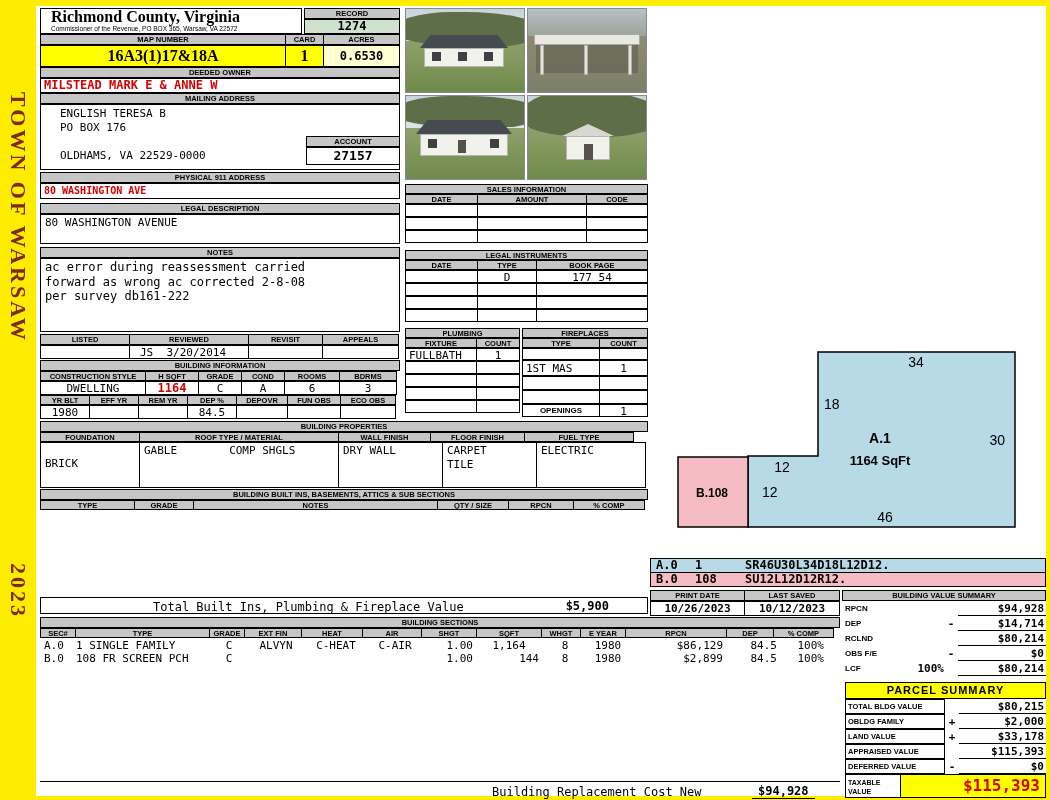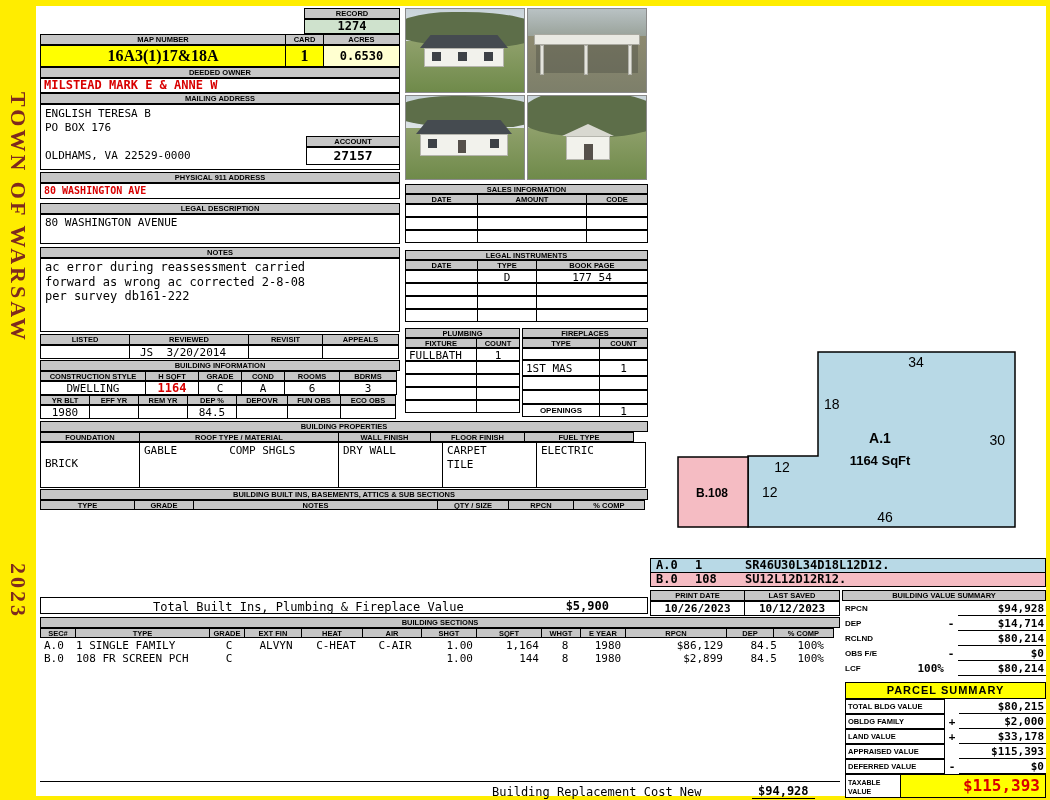--- a/index.html
+++ b/index.html
@@ -60,36 +60,40 @@
 </style>
 </head>
 <body>
 
 <div id="page">
   <div id="mainbg"></div>
 
   <div class="vtext" style="top:92px">TOWN OF WARSAW</div>
   <div class="vtext" style="top:563px">2023</div>
 
+  <div class="box" style="left:40px;top:8px;width:262px;height:26px">
+    <div style="font:bold 16px/16px 'Liberation Serif',serif;padding-left:10px">Richmond County, Virginia</div>
+    <div style="font:6.5px/8px 'Liberation Sans',sans-serif;padding-left:10px">Commissioner of the Revenue, PO BOX 365, Warsaw, VA 22572</div>
+  </div>
 
   <div class="bar" style="left:304px;top:8px;width:96px;height:11px">RECORD</div>
   <div class="box mono b" style="left:304px;top:19px;width:96px;height:15px;background:var(--record-green);font-size:12px;line-height:13px;text-align:center">1274</div>
 
   <div class="bar" style="left:40px;top:34px;width:246px;height:11px">MAP NUMBER</div>
   <div class="bar" style="left:285px;top:34px;width:39px;height:11px">CARD</div>
   <div class="bar" style="left:323px;top:34px;width:77px;height:11px">ACRES</div>
   <div class="box b" style="left:40px;top:45px;width:246px;height:22px;background:var(--highlight-yellow);font:bold 16px/20px 'Liberation Serif',serif;text-align:center">16A3(1)17&amp;18A</div>
   <div class="box b" style="left:285px;top:45px;width:39px;height:22px;background:var(--highlight-yellow);font:bold 16px/20px 'Liberation Serif',serif;text-align:center">1</div>
   <div class="box mono b" style="left:323px;top:45px;width:77px;height:22px;background:var(--pale-yellow);font-size:12px;line-height:20px;text-align:center">0.6530</div>
 
   <div class="bar" style="left:40px;top:67px;width:360px;height:11px">DEEDED OWNER</div>
   <div class="box mono b red" style="left:40px;top:78px;width:360px;height:15px;font-size:12px;line-height:13px;padding-left:3px">MILSTEAD MARK E &amp; ANNE W</div>
 
   <div class="bar" style="left:40px;top:93px;width:360px;height:11px">MAILING ADDRESS</div>
-  <div class="box mono" style="left:40px;top:104px;width:360px;height:66px;font-size:11px;line-height:14px;padding:2px 0 0 4px">
+  <div class="box mono" style="left:40px;top:104px;width:360px;height:66px;font-size:11px;line-height:14px;padding:2px 0 0 19px">
     <div>ENGLISH TERESA B</div>
     <div>PO BOX 176</div>
     <div style="margin-top:14px">OLDHAMS, VA 22529-0000</div>
   </div>
 
   <div class="bar" style="left:306px;top:136px;width:94px;height:11px;z-index:2">ACCOUNT</div>
   <div class="box mono b" style="left:306px;top:147px;width:94px;height:18px;z-index:2;font-size:13px;line-height:16px;text-align:center">27157</div>
 
   <div class="bar" style="left:40px;top:172px;width:360px;height:11px">PHYSICAL 911 ADDRESS</div>
   <div class="box mono b red" style="left:40px;top:183px;width:360px;height:16px;font-size:10px;line-height:14px;padding-left:3px">80 WASHINGTON AVE</div>
@@ -401,21 +405,21 @@
     <div style="width:61px">% COMP</div>
   </div>
   <div class="bs-row" style="left:40px;top:639px;width:800px;height:13px">
     <div style="width:36px;padding-left:4px">A.0</div>
     <div style="width:135px">1 SINGLE FAMILY</div>
     <div style="width:36px;text-align:center">C</div>
     <div style="width:58px;text-align:center">ALVYN</div>
     <div style="width:62px;text-align:center">C-HEAT</div>
     <div style="width:56px;text-align:center">C-AIR</div>
     <div style="width:56px;text-align:right;padding-right:6px">1.00</div>
-    <div style="width:66px;text-align:right;padding-right:6px">1,164</div>
+    <div style="width:66px;text-align:center;padding-right:6px">1,164</div>
     <div style="width:40px;text-align:center">8</div>
     <div style="width:46px;text-align:center">1980</div>
     <div style="width:102px;text-align:right;padding-right:10px">$86,129</div>
     <div style="width:48px;text-align:right;padding-right:4px">84.5</div>
     <div style="width:61px;text-align:right;padding-right:18px">100%</div>
   </div>
   <div class="bs-row" style="left:40px;top:652px;width:800px;height:13px">
     <div style="width:36px;padding-left:4px">B.0</div>
     <div style="width:135px">108 FR SCREEN PCH</div>
     <div style="width:36px;text-align:center">C</div>

